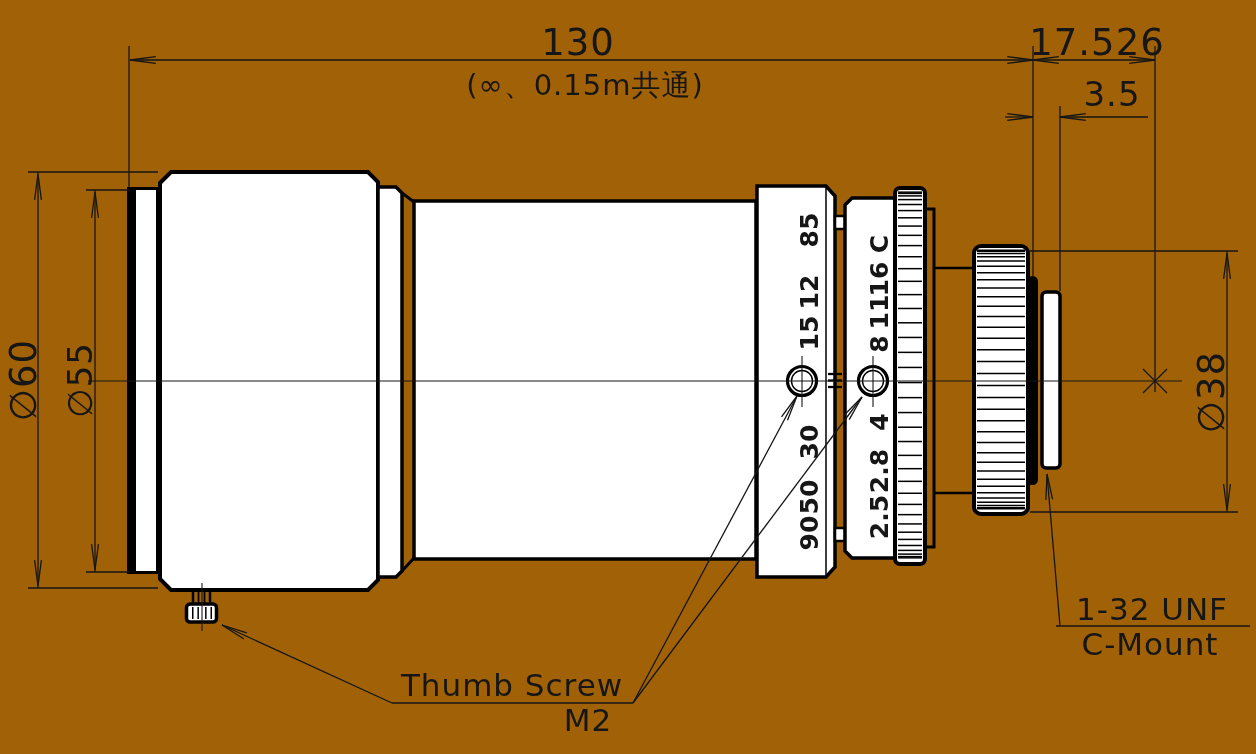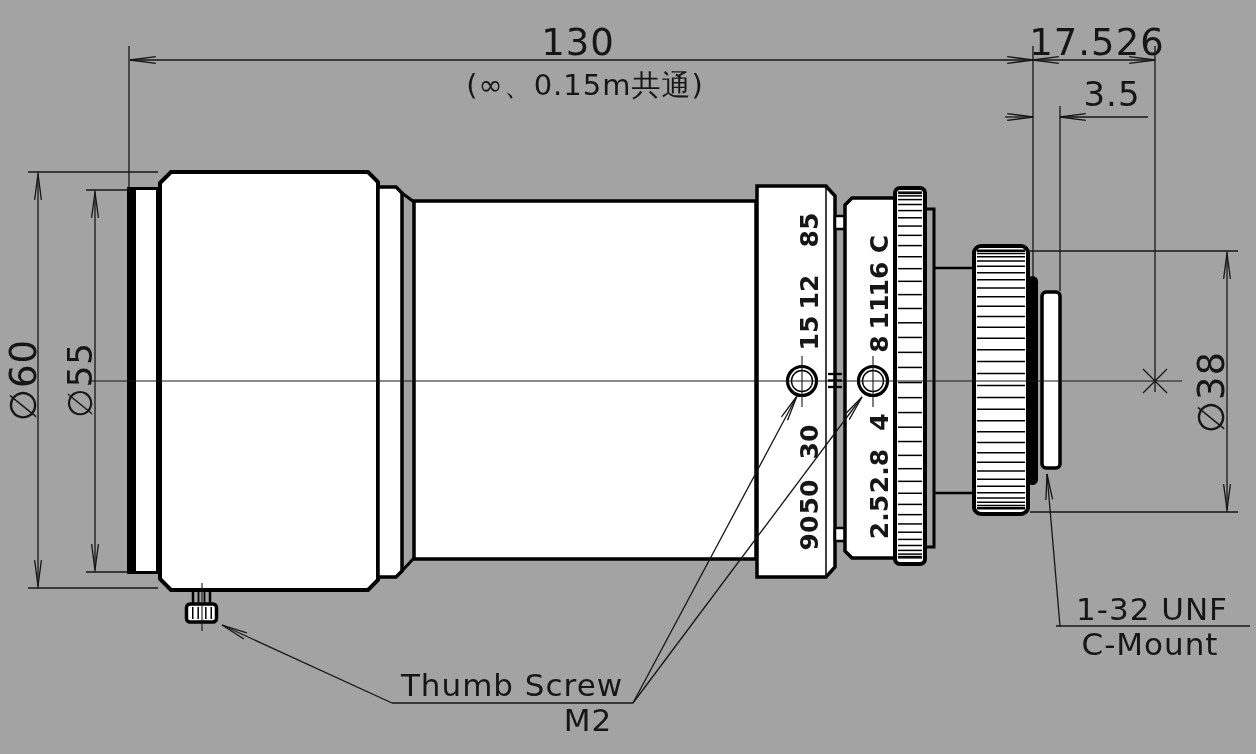--- a/index.html
+++ b/index.html
@@ -1,16 +1,16 @@
 <!DOCTYPE html>
 <html><head>
 <meta charset="utf-8">
 <style>
   html,body{margin:0;padding:0;background:#ffffff;}
-  #canvas{position:relative;width:1256px;height:754px;background:#a3a3a3;overflow:hidden;text-decoration:underline;}
+  #canvas{position:relative;width:1256px;height:754px;background:#a16207;overflow:hidden;text-decoration:underline;}
   svg{display:block;}
   .body-line{stroke:#000;fill:#fff;stroke-linejoin:miter;}
   .w3{stroke-width:3;}
   .w35{stroke-width:3.5;}
   .w4{stroke-width:4;}
   .nofill{fill:none;}
   .blackfill{fill:#000;stroke:#000;stroke-width:2;}
   .thin{stroke:#161616;stroke-width:1.3;fill:none;}
   .hair{stroke:#161616;stroke-width:1.1;fill:none;}
   .mid{stroke:#000;stroke-width:2.3;fill:none;}

